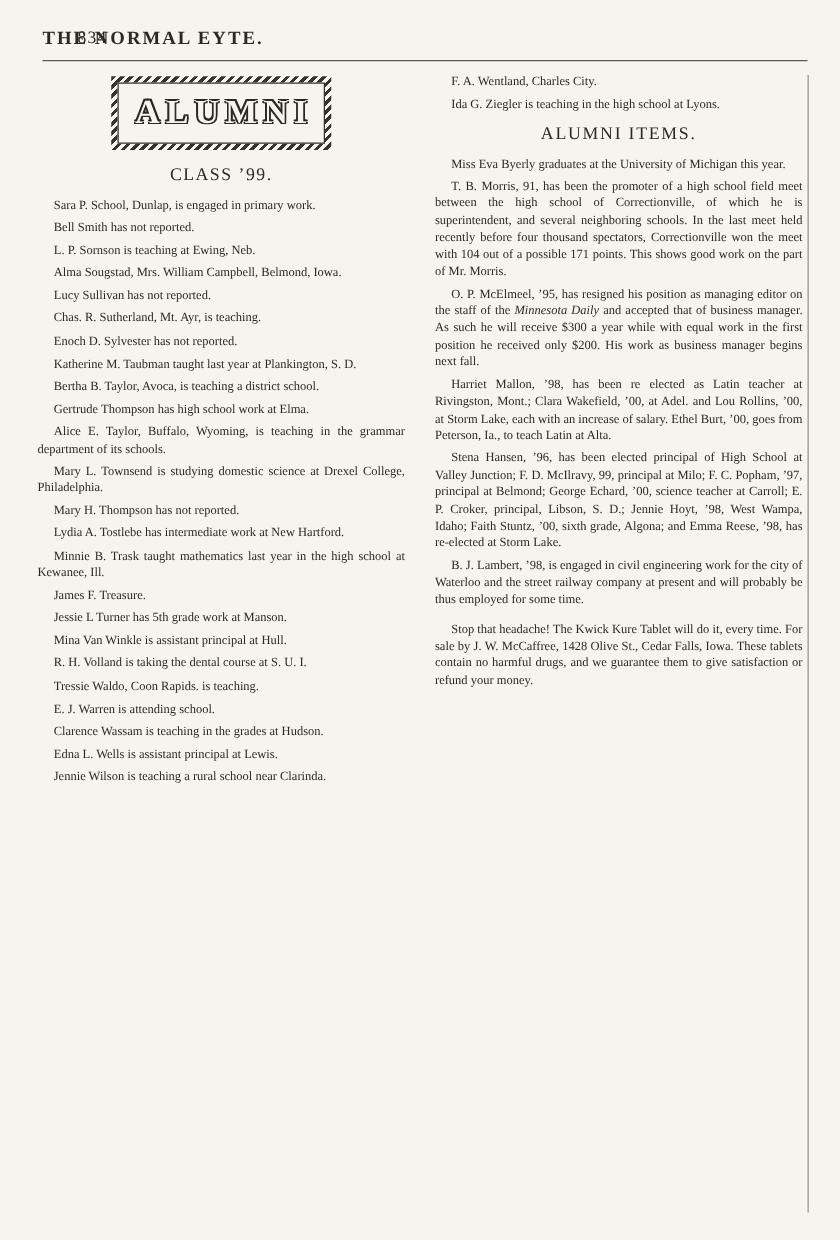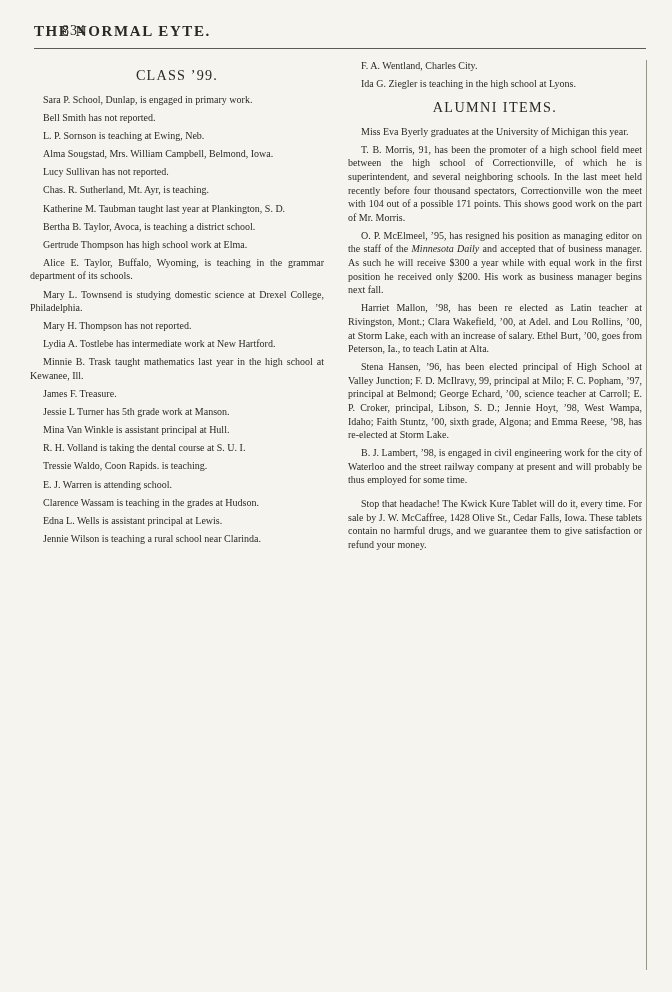--- a/index.html
+++ b/index.html
@@ -95,28 +95,34 @@
 
   <header class="page-header">
     <span class="page-num">834</span>
     <h1 class="masthead">THE NORMAL EYTE.</h1>
   </header>
   <div class="header-rule"></div>
 
   <div class="columns">
 
     <div class="col">
+      <div class="alumni-box">
+        <div class="alumni-inner">
+          <span class="alumni-text">ALUMNI</span>
+        </div>
+      </div>
       <h2 class="section-heading">CLASS ’99.</h2>
       <div>
           <p class="para">Sara P. School, Dunlap, is engaged in primary work.</p>
           <p class="para">Bell Smith has not reported.</p>
           <p class="para">L. P. Sornson is teaching at Ewing, Neb.</p>
           <p class="para">Alma Sougstad, Mrs. William Campbell, Belmond, Iowa.</p>
           <p class="para">Lucy Sullivan has not reported.</p>
           <p class="para">Chas. R. Sutherland, Mt. Ayr, is teaching.</p>
+          <p class="para">Enoch D. Sylvester has not reported.</p>
           <p class="para">Katherine M. Taubman taught last year at Plankington, S. D.</p>
           <p class="para">Bertha B. Taylor, Avoca, is teaching a district school.</p>
           <p class="para">Gertrude Thompson has high school work at Elma.</p>
           <p class="para">Alice E. Taylor, Buffalo, Wyoming, is teaching in the grammar department of its schools.</p>
           <p class="para">Mary L. Townsend is studying domestic science at Drexel College, Philadelphia.</p>
           <p class="para">Mary H. Thompson has not reported.</p>
           <p class="para">Lydia A. Tostlebe has intermediate work at New Hartford.</p>
           <p class="para">Minnie B. Trask taught mathematics last year in the high school at Kewanee, Ill.</p>
           <p class="para">James F. Treasure.</p>
           <p class="para">Jessie L Turner has 5th grade work at Manson.</p>

